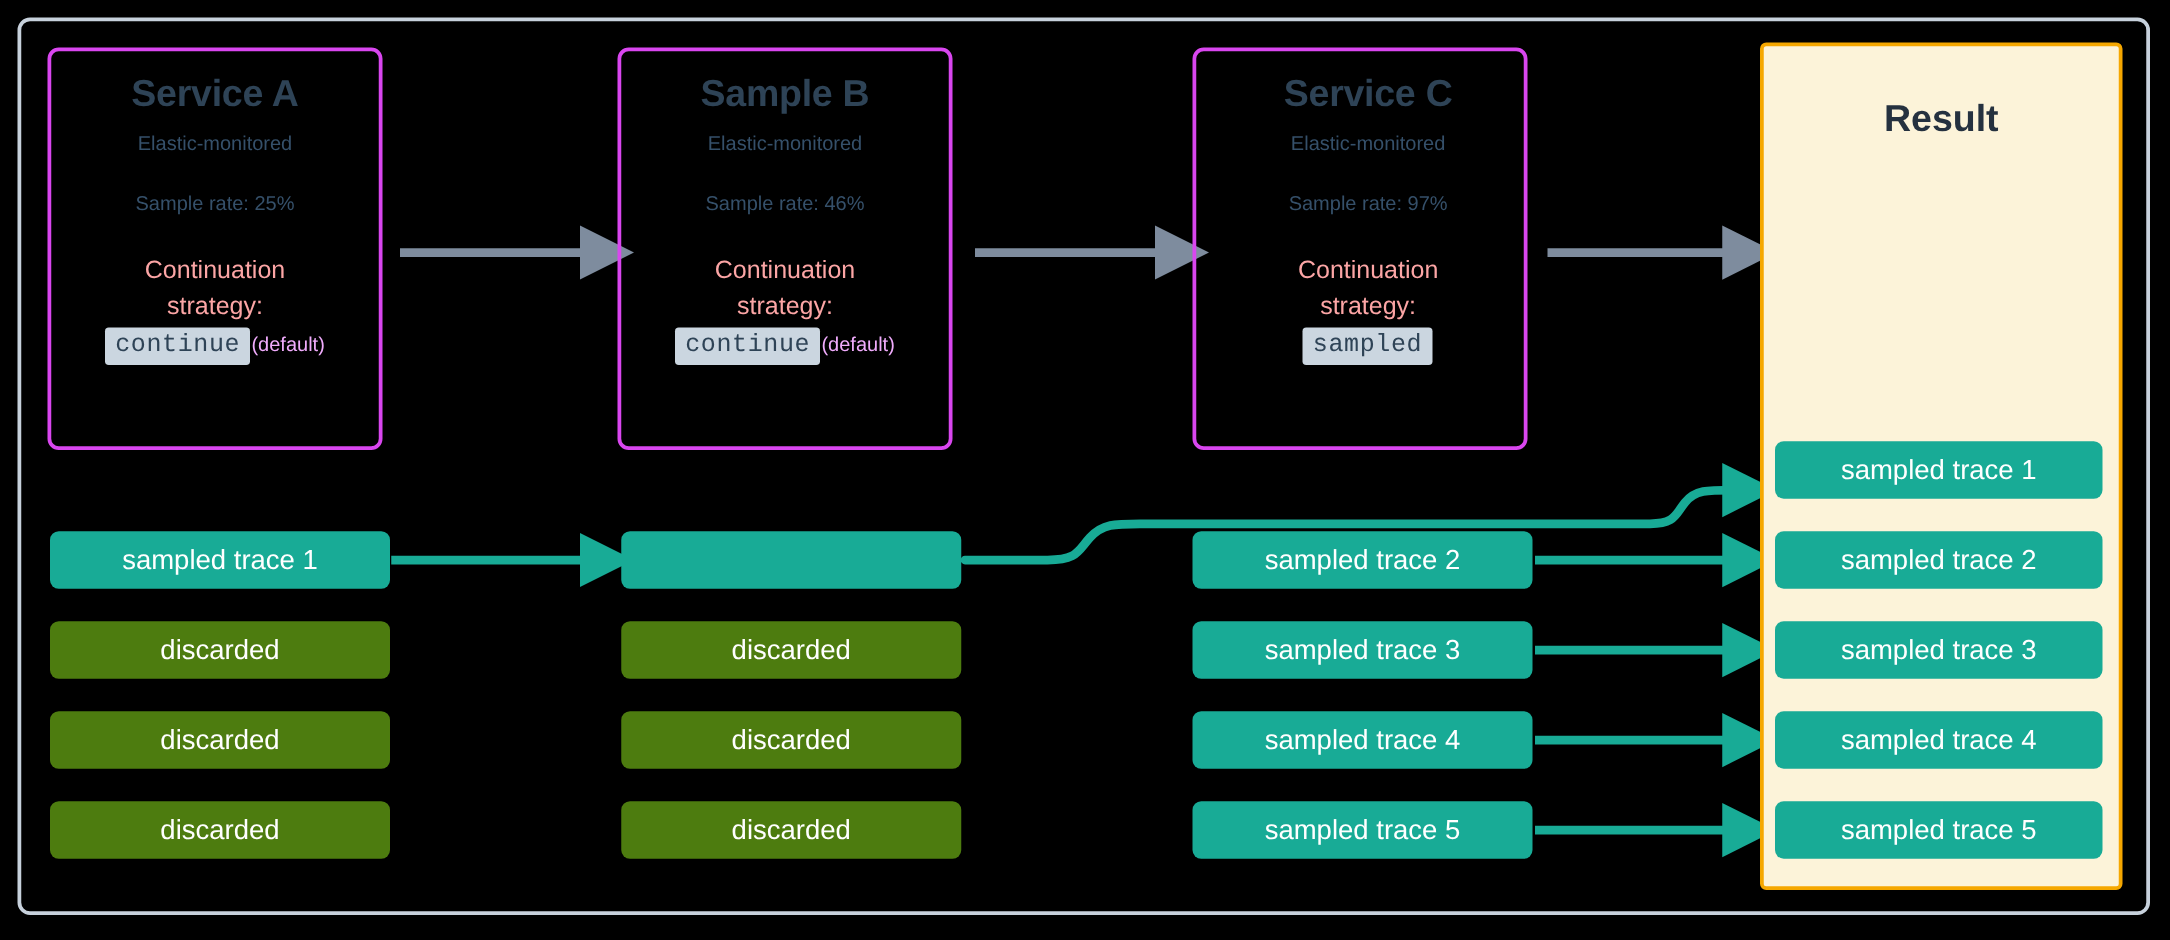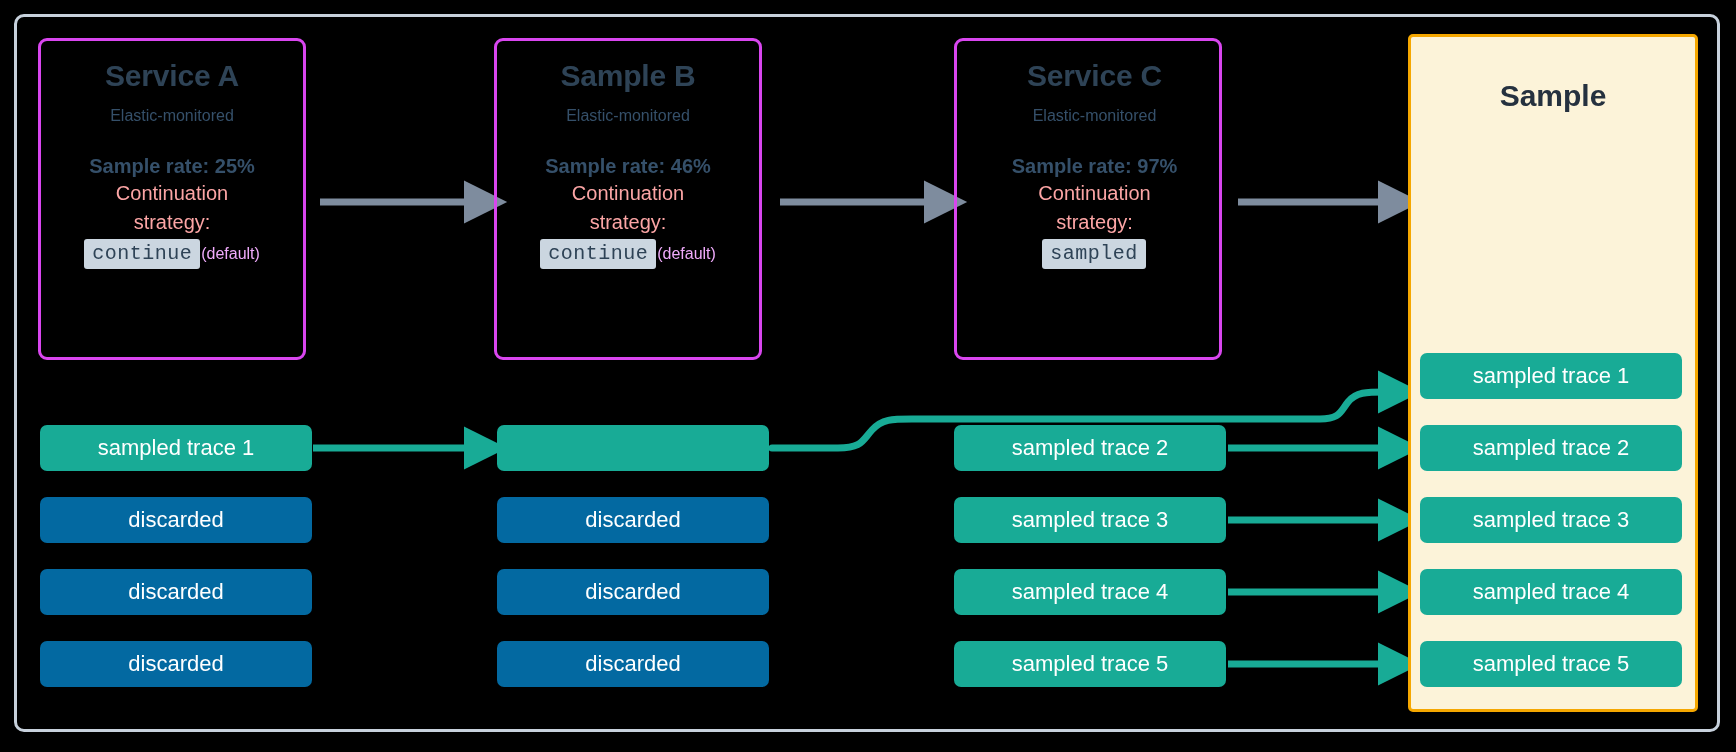--- a/index.html
+++ b/index.html
@@ -64,24 +64,24 @@
     line-height: 1.15;
     margin-bottom: 12px;
   }
   .service-sub {
     font-size: 16px;
     color: #35506A;
     line-height: 1.25;
     margin-bottom: 28px;
   }
   .service-rate {
-    font-size: 20px;
+    font-size: 16px;
     color: #35506A;
     line-height: 1.25;
-    font-weight: bold;
+    margin-bottom: 28px;
   }
   .service-strategy-label {
     font-size: 20px;
     color: #fca5a5;
     line-height: 1.45;
     text-align: center;
     margin-bottom: 2px;
   }
   .strategy-row {
     display: flex;
@@ -130,21 +130,21 @@
     border-radius: 7px;
     display: flex;
     align-items: center;
     justify-content: center;
     color: #FFFFFF;
     font-size: 22px;
     line-height: 1;
     white-space: nowrap;
   }
   .pill.sampled { background: #18AB96; }
-  .pill.discarded { background: #0369a1; }
+  .pill.discarded { background: #4d7c0f; }
   .pill.empty { background: #18AB96; }
 </style>
 </head>
 <body>
 
 <div id="stage">
 
   <div id="outer-frame"></div>
 
   <svg id="connectors" viewBox="0 0 1736 752" xmlns="http://www.w3.org/2000/svg">
@@ -213,21 +213,21 @@
       <span>Continuation</span><br>
       <span>strategy:</span>
     </div>
     <div class="strategy-row">
       <span class="code-badge">sampled</span>
       <span class="default-note"></span>
     </div>
   </div>
 
   <div id="result-panel" style="left:1408px; top:34px; width:290px; height:678px;">
-    <div id="result-title">Sample</div>
+    <div id="result-title">Result</div>
   </div>
 
   <div class="pill sampled" style="left:40px; top:425px; width:272px; height:46px;">
     <span>sampled trace 1</span>
   </div>
   <div class="pill discarded" style="left:40px; top:497px; width:272px; height:46px;">
     <span>discarded</span>
   </div>
   <div class="pill discarded" style="left:40px; top:569px; width:272px; height:46px;">
     <span>discarded</span>

